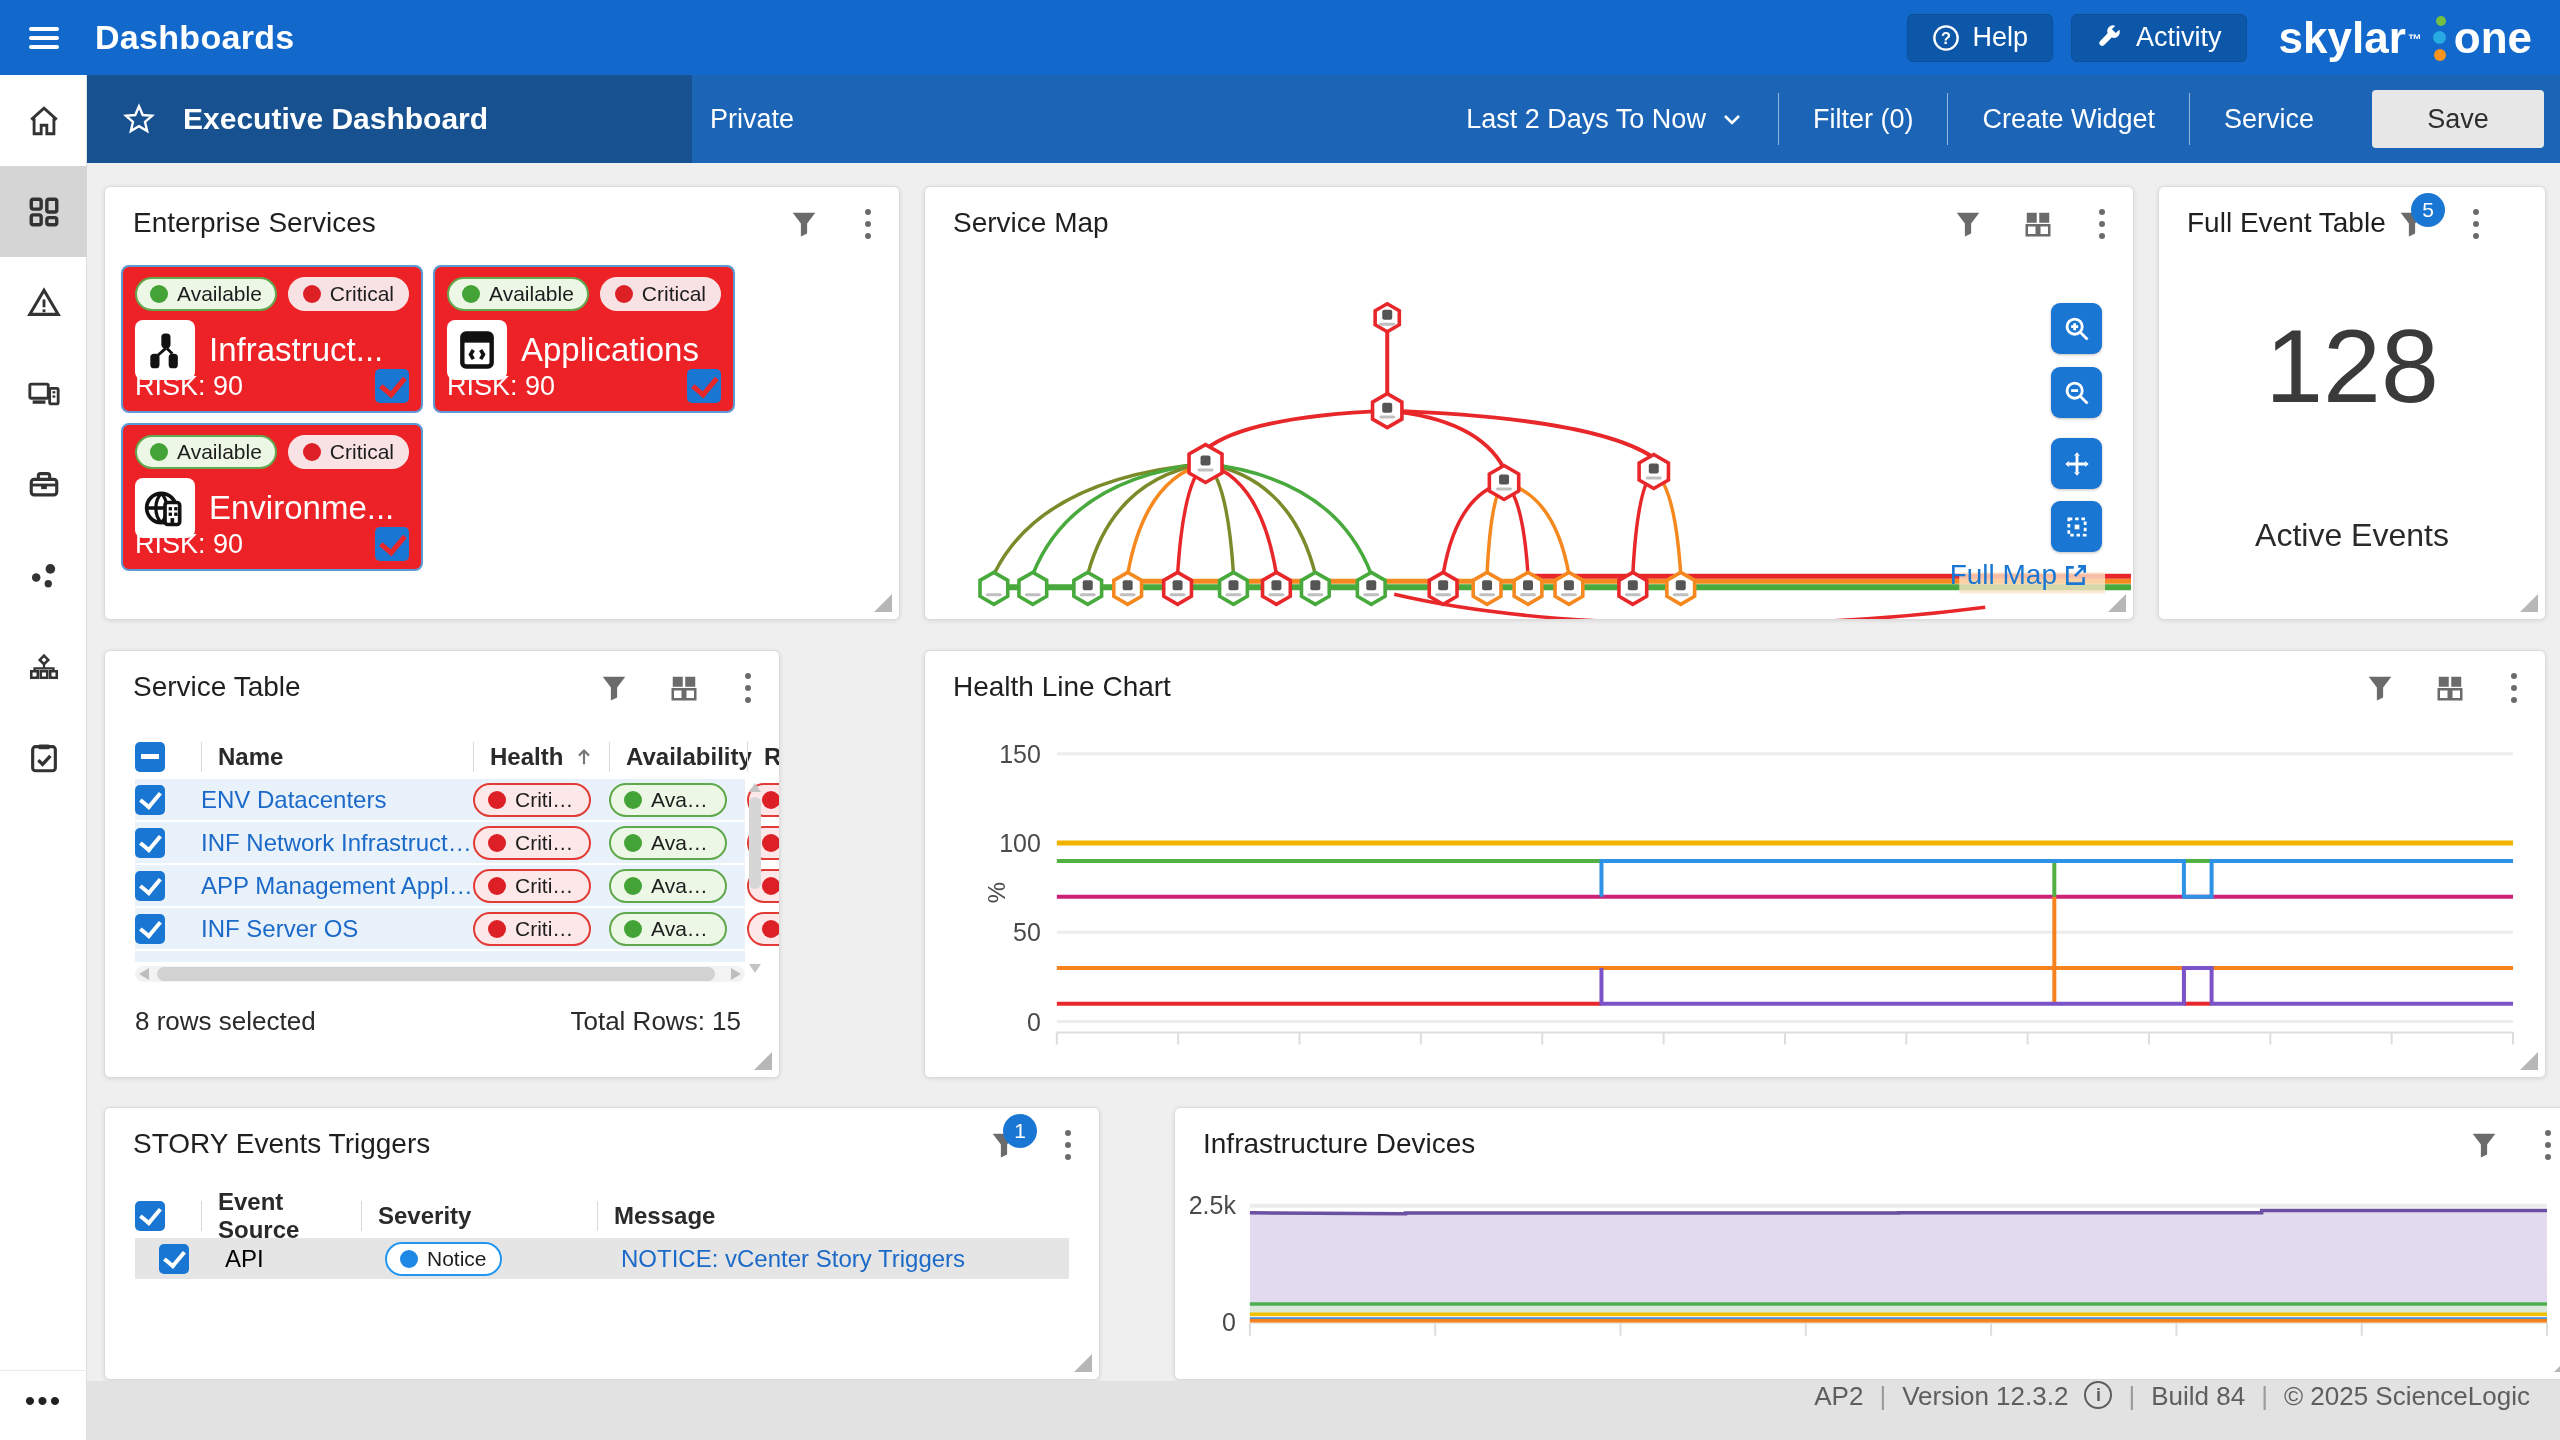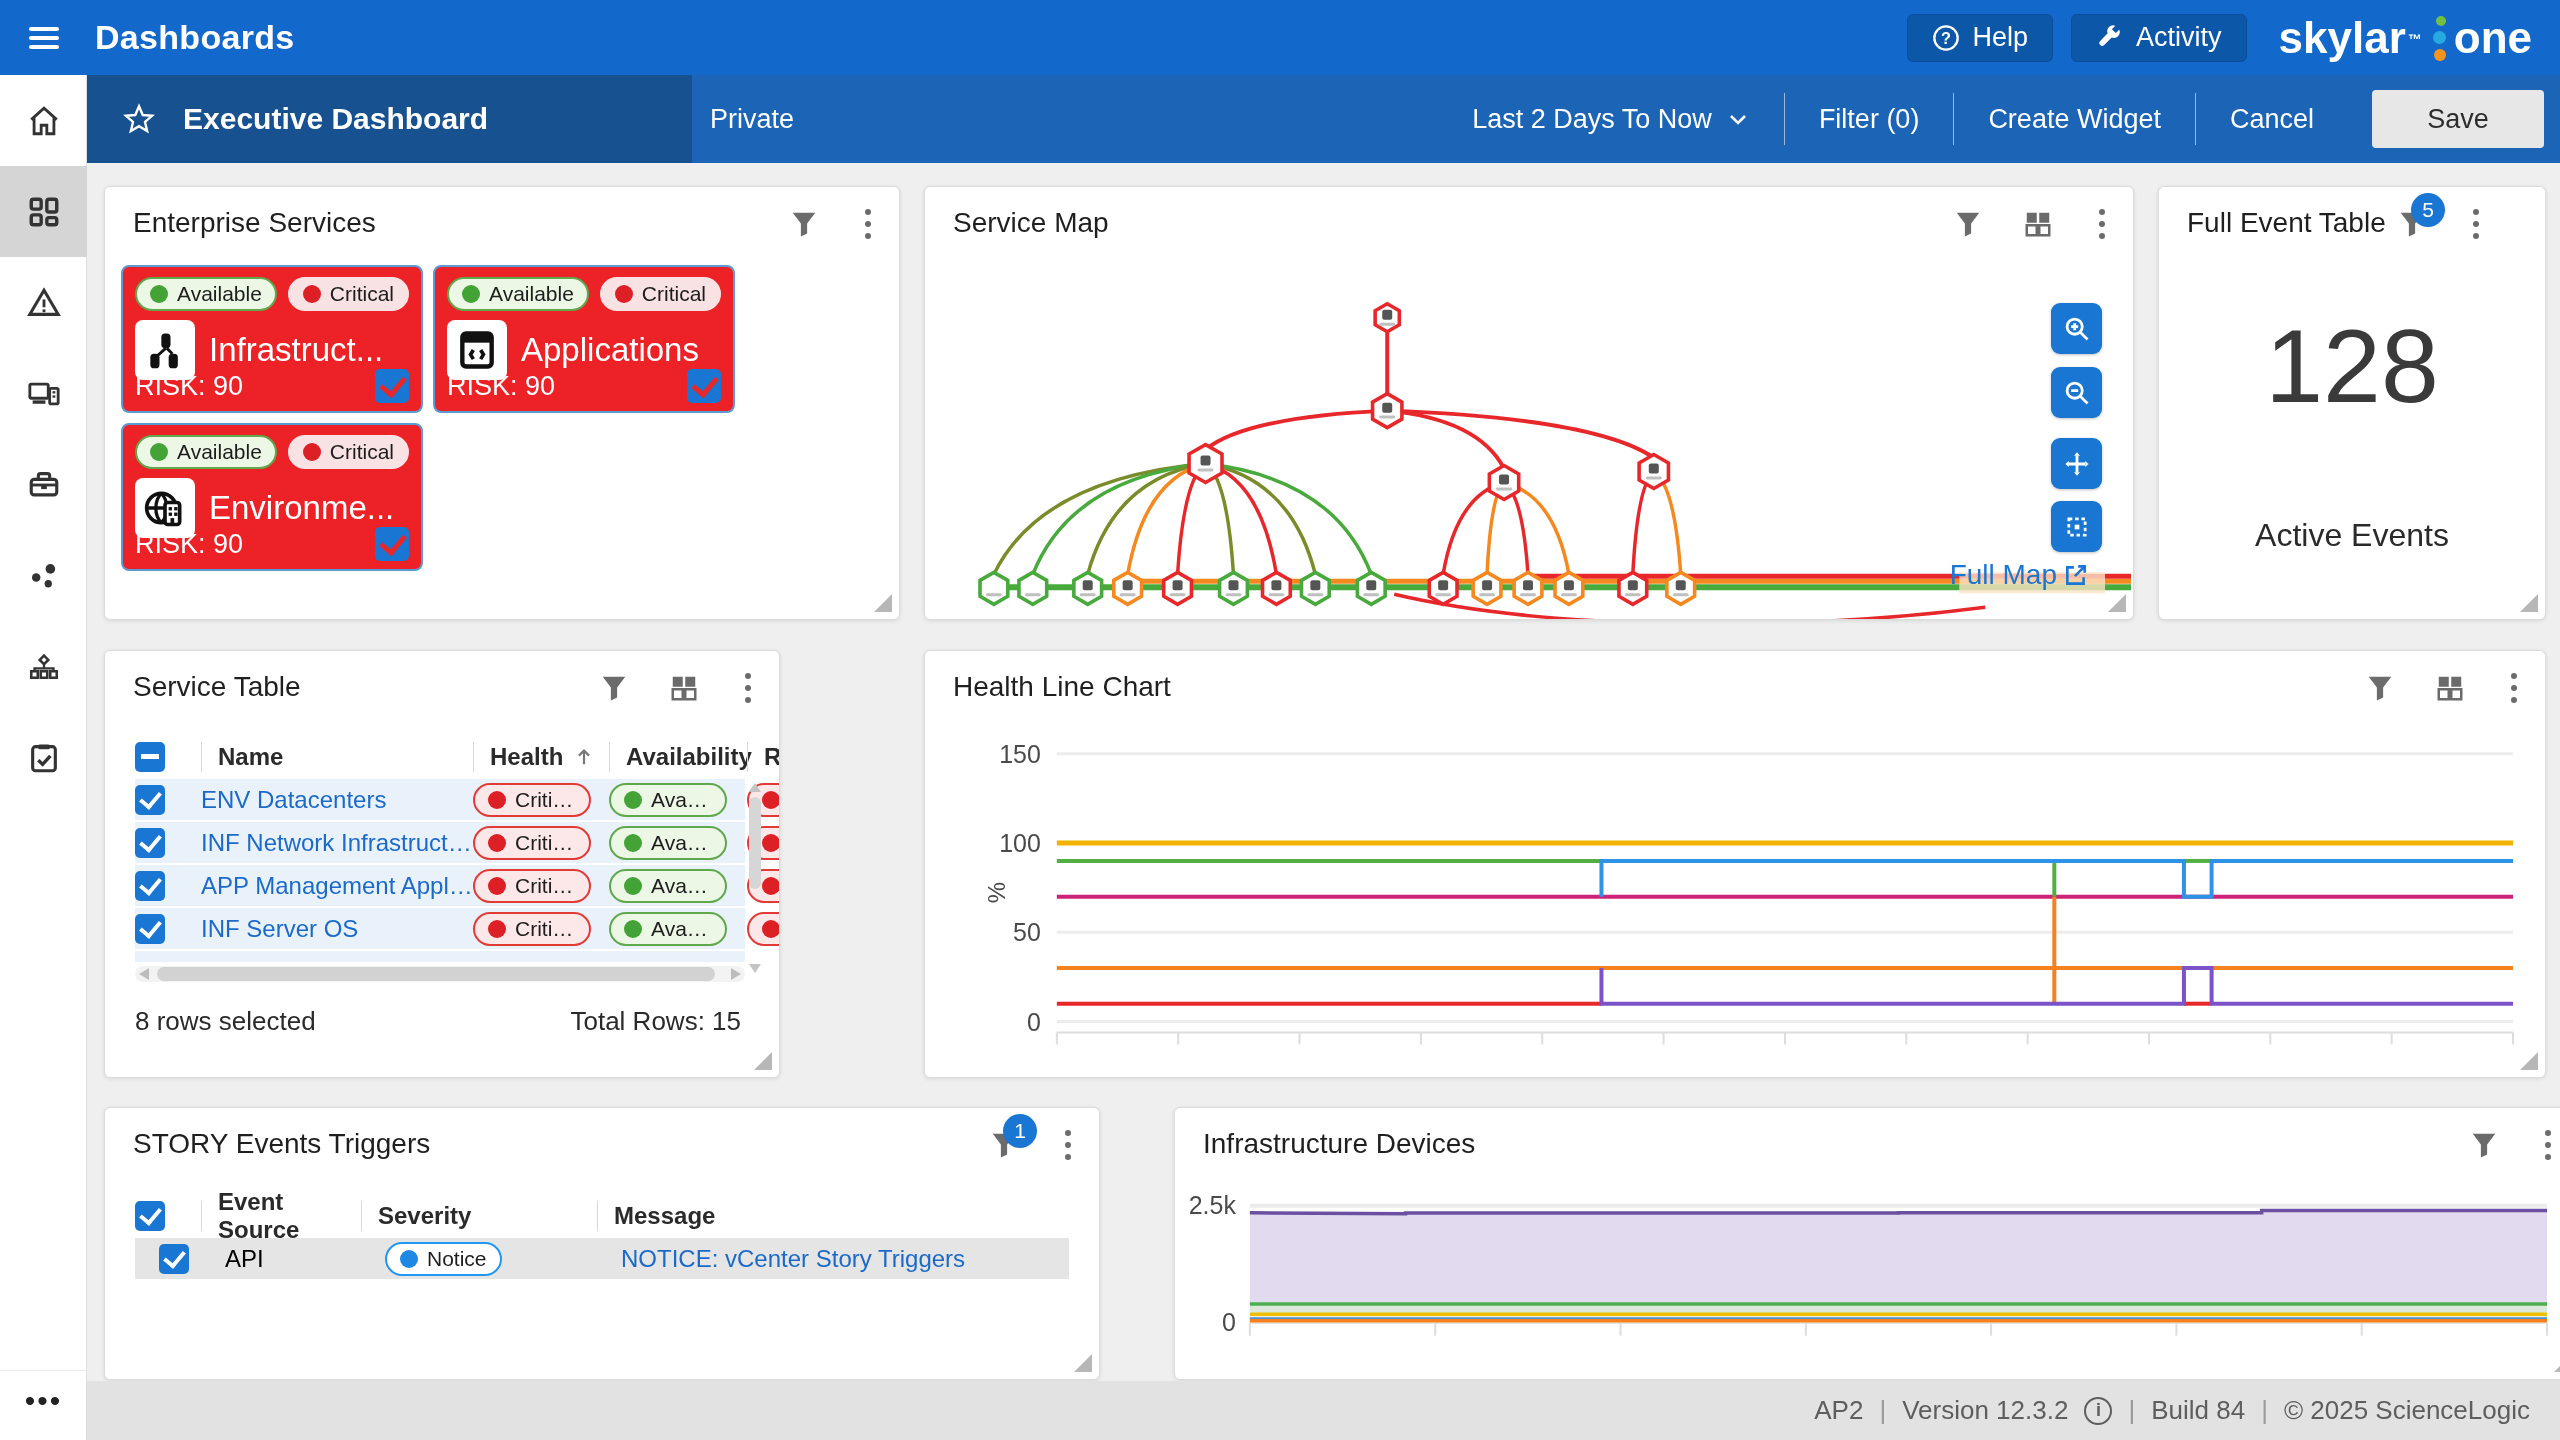--- a/index.html
+++ b/index.html
@@ -40,21 +40,21 @@
   .sidebar { position:absolute; left:0; top:75px; width:87px; bottom:0; background:#FFFFFF;
              border-right:1px solid #DEDEDE; z-index:25; }
   .side-item { width:87px; height:91px; display:flex; align-items:center; justify-content:center; cursor:pointer; color:#3A3A3A; }
   .side-item.selected { background:#D5D5D5; }
   .side-item svg { width:34px; height:34px; }
   .side-more { position:absolute; bottom:10px; width:87px; height:60px; display:flex; align-items:center; justify-content:center;
                border-top:1px solid #EBEBEB; font-size:30px; color:#222; letter-spacing:2px; cursor:pointer; }
 
   
   .footer { position:absolute; left:87px; bottom:0; width:2473px; height:59px; background:#E2E2E2;
-            display:flex; align-items:center; justify-content:flex-end; gap:16px; padding-right:30px;
+            display:flex; align-items:flex-start; justify-content:flex-end; gap:16px; padding-right:30px;
             font-size:26px; color:#5E5E5E; }
   .footer .sep { color:#9A9A9A; }
   .info-i { display:inline-flex; width:28px; height:28px; border:2px solid #5E5E5E; border-radius:50%;
             align-items:center; justify-content:center; font-size:18px; font-weight:bold; }
 
   
   .content { position:absolute; left:87px; top:163px; width:2473px; bottom:59px; background:#EFEFEF; }
   .widget { position:absolute; background:#fff; border:1px solid #DBDBDB; border-radius:6px;
             box-shadow:0 1px 4px rgba(0,0,0,.10); overflow:hidden; }
   .w-header { position:absolute; top:20px; left:28px; right:22px; display:flex; align-items:flex-start; z-index:5; }
@@ -191,21 +191,21 @@
       <span>Last 2 Days To Now</span>
       <svg width="24" height="24" viewBox="0 0 24 24">
         <path d="M5 9 L12 16 L19 9" fill="none" stroke="#fff" stroke-width="2.6"></path>
       </svg>
     </div>
     <div class="subbar-sep"></div>
     <div class="subbar-item">Filter (0)</div>
     <div class="subbar-sep"></div>
     <div class="subbar-item">Create Widget</div>
     <div class="subbar-sep"></div>
-    <div class="subbar-item">Cancel</div>
+    <div class="subbar-item">Service</div>
     <button class="save-btn">Save</button>
   </div>
 </div>
 
 <aside class="sidebar">
   <div class="side-item">
     <svg viewBox="0 0 24 24">
       <path d="M3 11 L12 3 L21 11 M5 10 V21 H10 V15 H14 V21 H19 V10" fill="none" stroke="#333" stroke-width="2"></path>
     </svg>
   </div>

